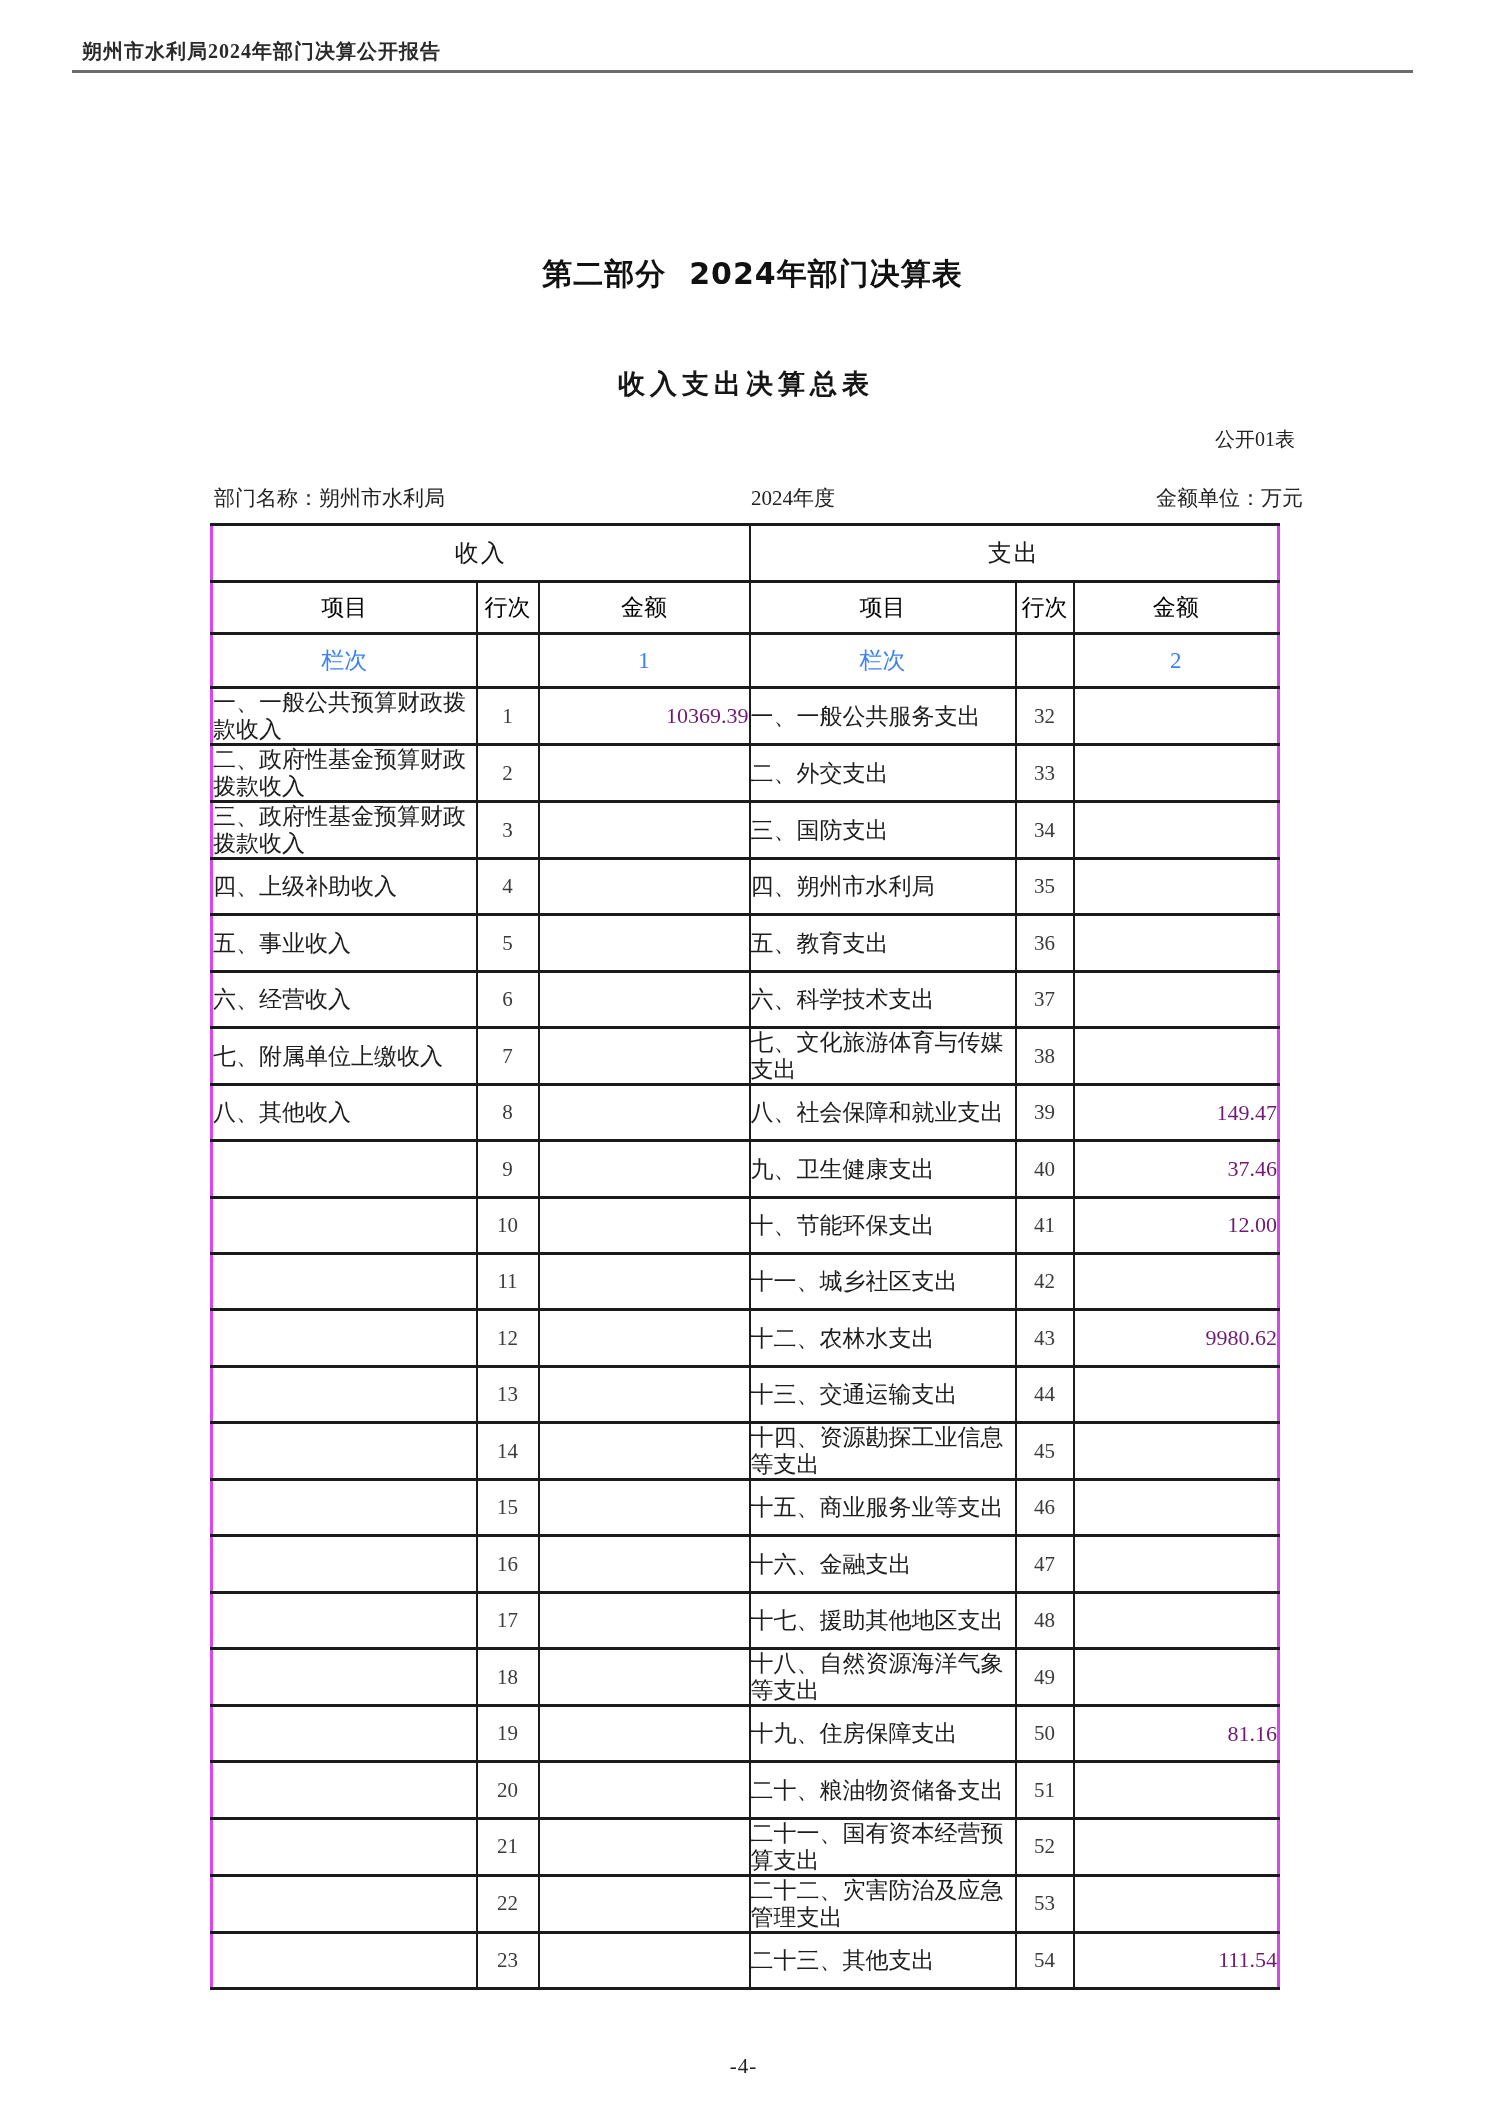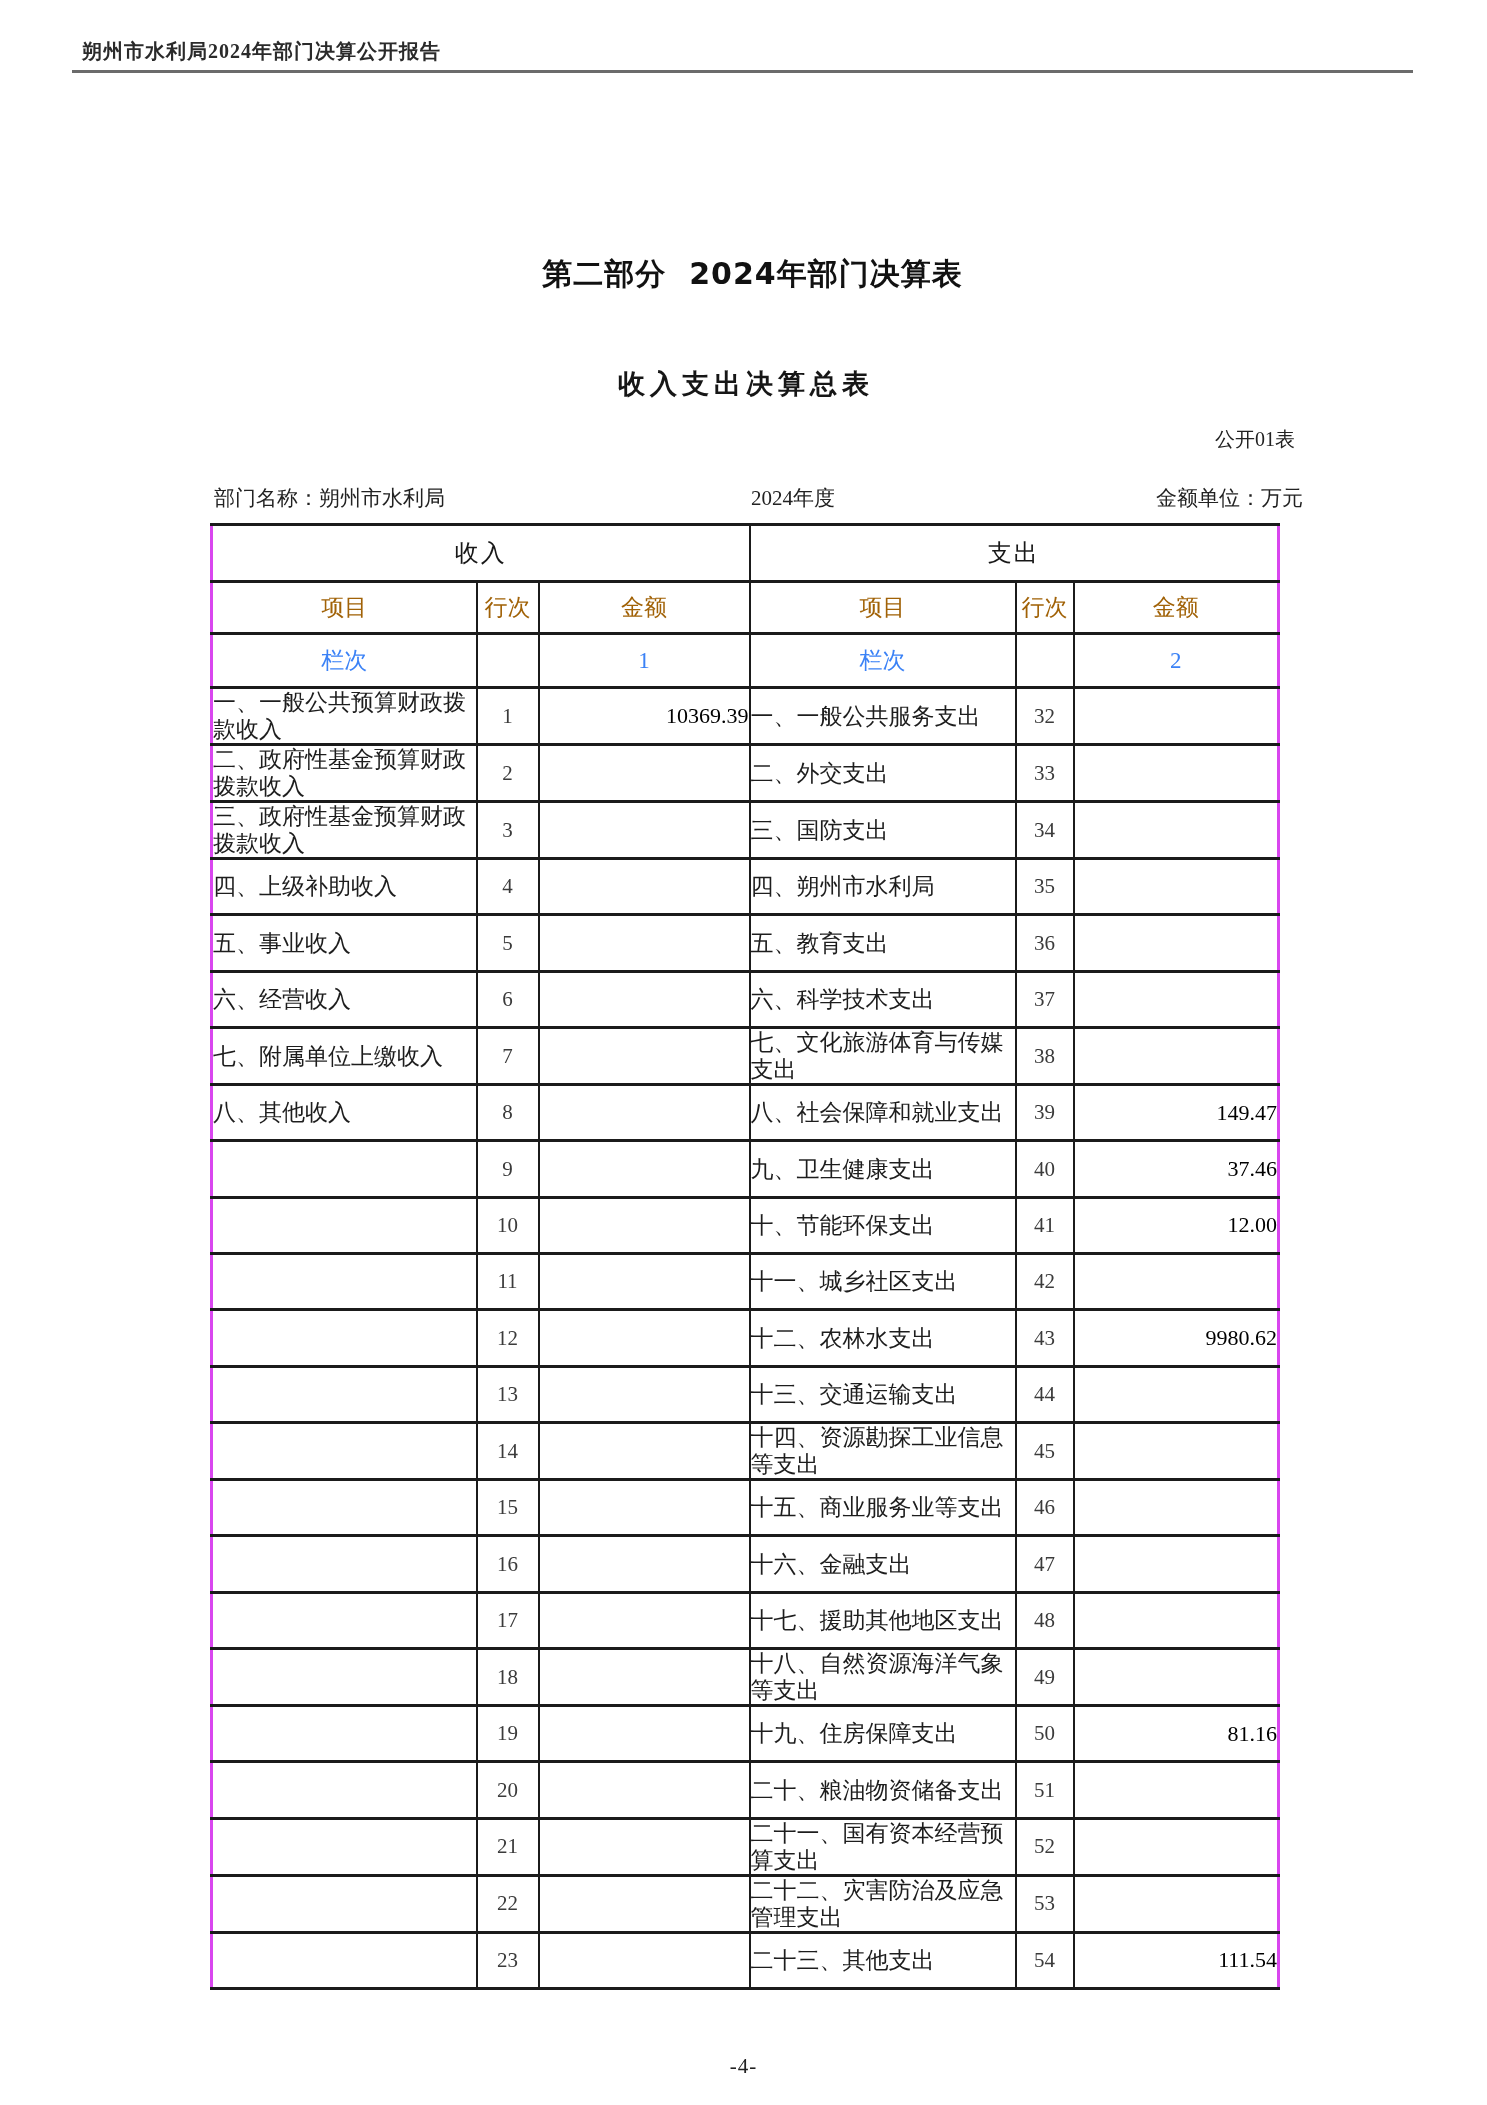--- a/index.html
+++ b/index.html
@@ -56,29 +56,29 @@
     border-right:2px solid #1b1b1b;
     border-top:3px solid #1b1b1b;
     border-bottom:3px solid #1b1b1b;
     padding:0;
     overflow:hidden;
     font-weight:normal;
     vertical-align:middle;
   }
   table.summary{border:3px solid #d946ef;}
   .h-main{height:54px;font-size:24px;text-align:center;letter-spacing:2px;color:#181818;}
-  .h-col{height:49px;font-size:23px;text-align:center;color:#a16207;}
+  .h-col{height:49px;font-size:23px;text-align:center;color:#000000;}
   .h-idx{height:51px;font-size:23px;text-align:center;color:#3b82f6;}
   .c-item{
     font-size:23px;line-height:27px;text-align:left;
     padding:0 2px 0 3px;color:#1d1d1d;
     word-break:break-all;
   }
   .c-no{font-size:21px;text-align:center;color:#3b3b3b;}
-  .c-amt{font-size:22px;text-align:right;padding-right:5px;color:#000000;}
+  .c-amt{font-size:22px;text-align:right;padding-right:5px;color:#701a75;}
   tbody tr{height:56.35px;}
   .page-number{
     position:absolute;left:0;top:2054px;width:100%;
     text-align:center;font-size:21px;color:#222;letter-spacing:1px;
   }
 </style>
 </head>
 <body>
 
 <div class="page">

